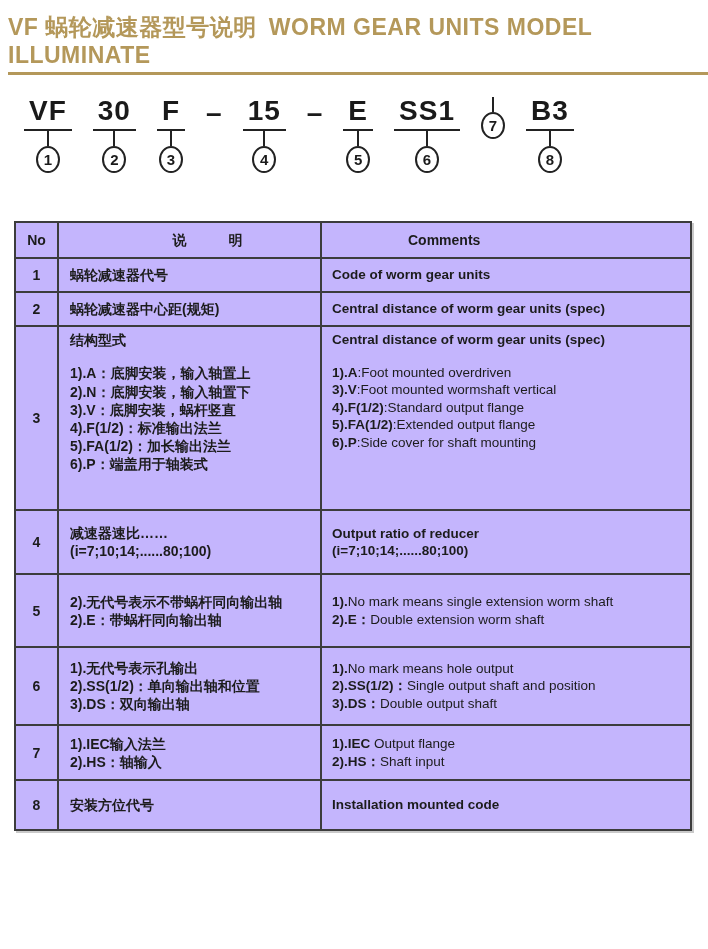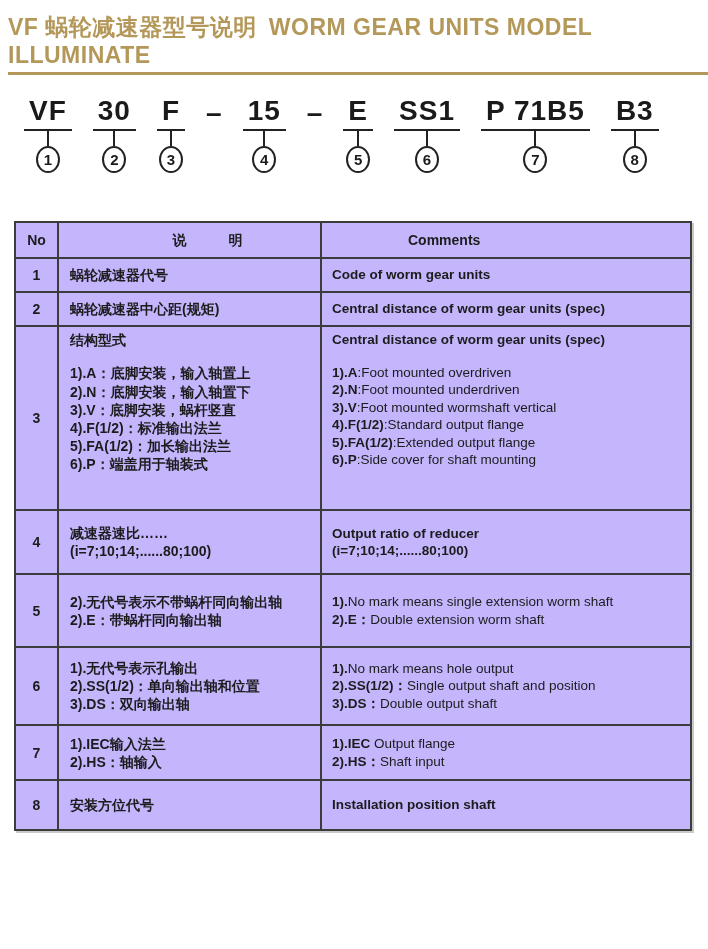--- a/index.html
+++ b/index.html
@@ -141,21 +141,20 @@
       <div class="seg-text">E</div>
       <div class="tick"></div>
       <div class="badge">5</div>
     </div>
     <div class="seg">
       <div class="seg-text">SS1</div>
       <div class="tick"></div>
       <div class="badge">6</div>
     </div>
     <div class="seg">
-      <div class="seg-text">P 71B5</div>
       <div class="tick"></div>
       <div class="badge">7</div>
     </div>
     <div class="seg">
       <div class="seg-text">B3</div>
       <div class="tick"></div>
       <div class="badge">8</div>
     </div>
   </div>
 
@@ -199,21 +198,20 @@
         <div class="ln">1).A：底脚安装，输入轴置上</div>
         <div class="ln">2).N：底脚安装，输入轴置下</div>
         <div class="ln">3).V：底脚安装，蜗杆竖直</div>
         <div class="ln">4).F(1/2)：标准输出法兰</div>
         <div class="ln">5).FA(1/2)：加长输出法兰</div>
         <div class="ln">6).P：端盖用于轴装式</div>
       </div>
       <div class="td en">
         <div class="ln mb"><b>Central distance of worm gear units (spec)</b><span></span></div>
         <div class="ln"><b>1).A</b><span>:Foot mounted overdriven</span></div>
-        <div class="ln"><b>2).N</b><span>:Foot mounted underdriven</span></div>
         <div class="ln"><b>3).V</b><span>:Foot mounted wormshaft vertical</span></div>
         <div class="ln"><b>4).F(1/2)</b><span>:Standard output flange</span></div>
         <div class="ln"><b>5).FA(1/2)</b><span>:Extended output flange</span></div>
         <div class="ln"><b>6).P</b><span>:Side cover for shaft mounting</span></div>
       </div>
     </div>
 
     <div class="tr h4">
       <div class="td no">4</div>
       <div class="td cn">
@@ -263,18 +261,18 @@
         <div class="ln"><b>2).HS：</b><span>Shaft input</span></div>
       </div>
     </div>
 
     <div class="tr h8">
       <div class="td no">8</div>
       <div class="td cn">
         <div class="ln">安装方位代号</div>
       </div>
       <div class="td en">
-        <div class="ln"><b>Installation position shaft</b><span></span></div>
+        <div class="ln"><b>Installation mounted code</b><span></span></div>
       </div>
     </div>
 
   </div>
 </div>
 
 </body></html>

